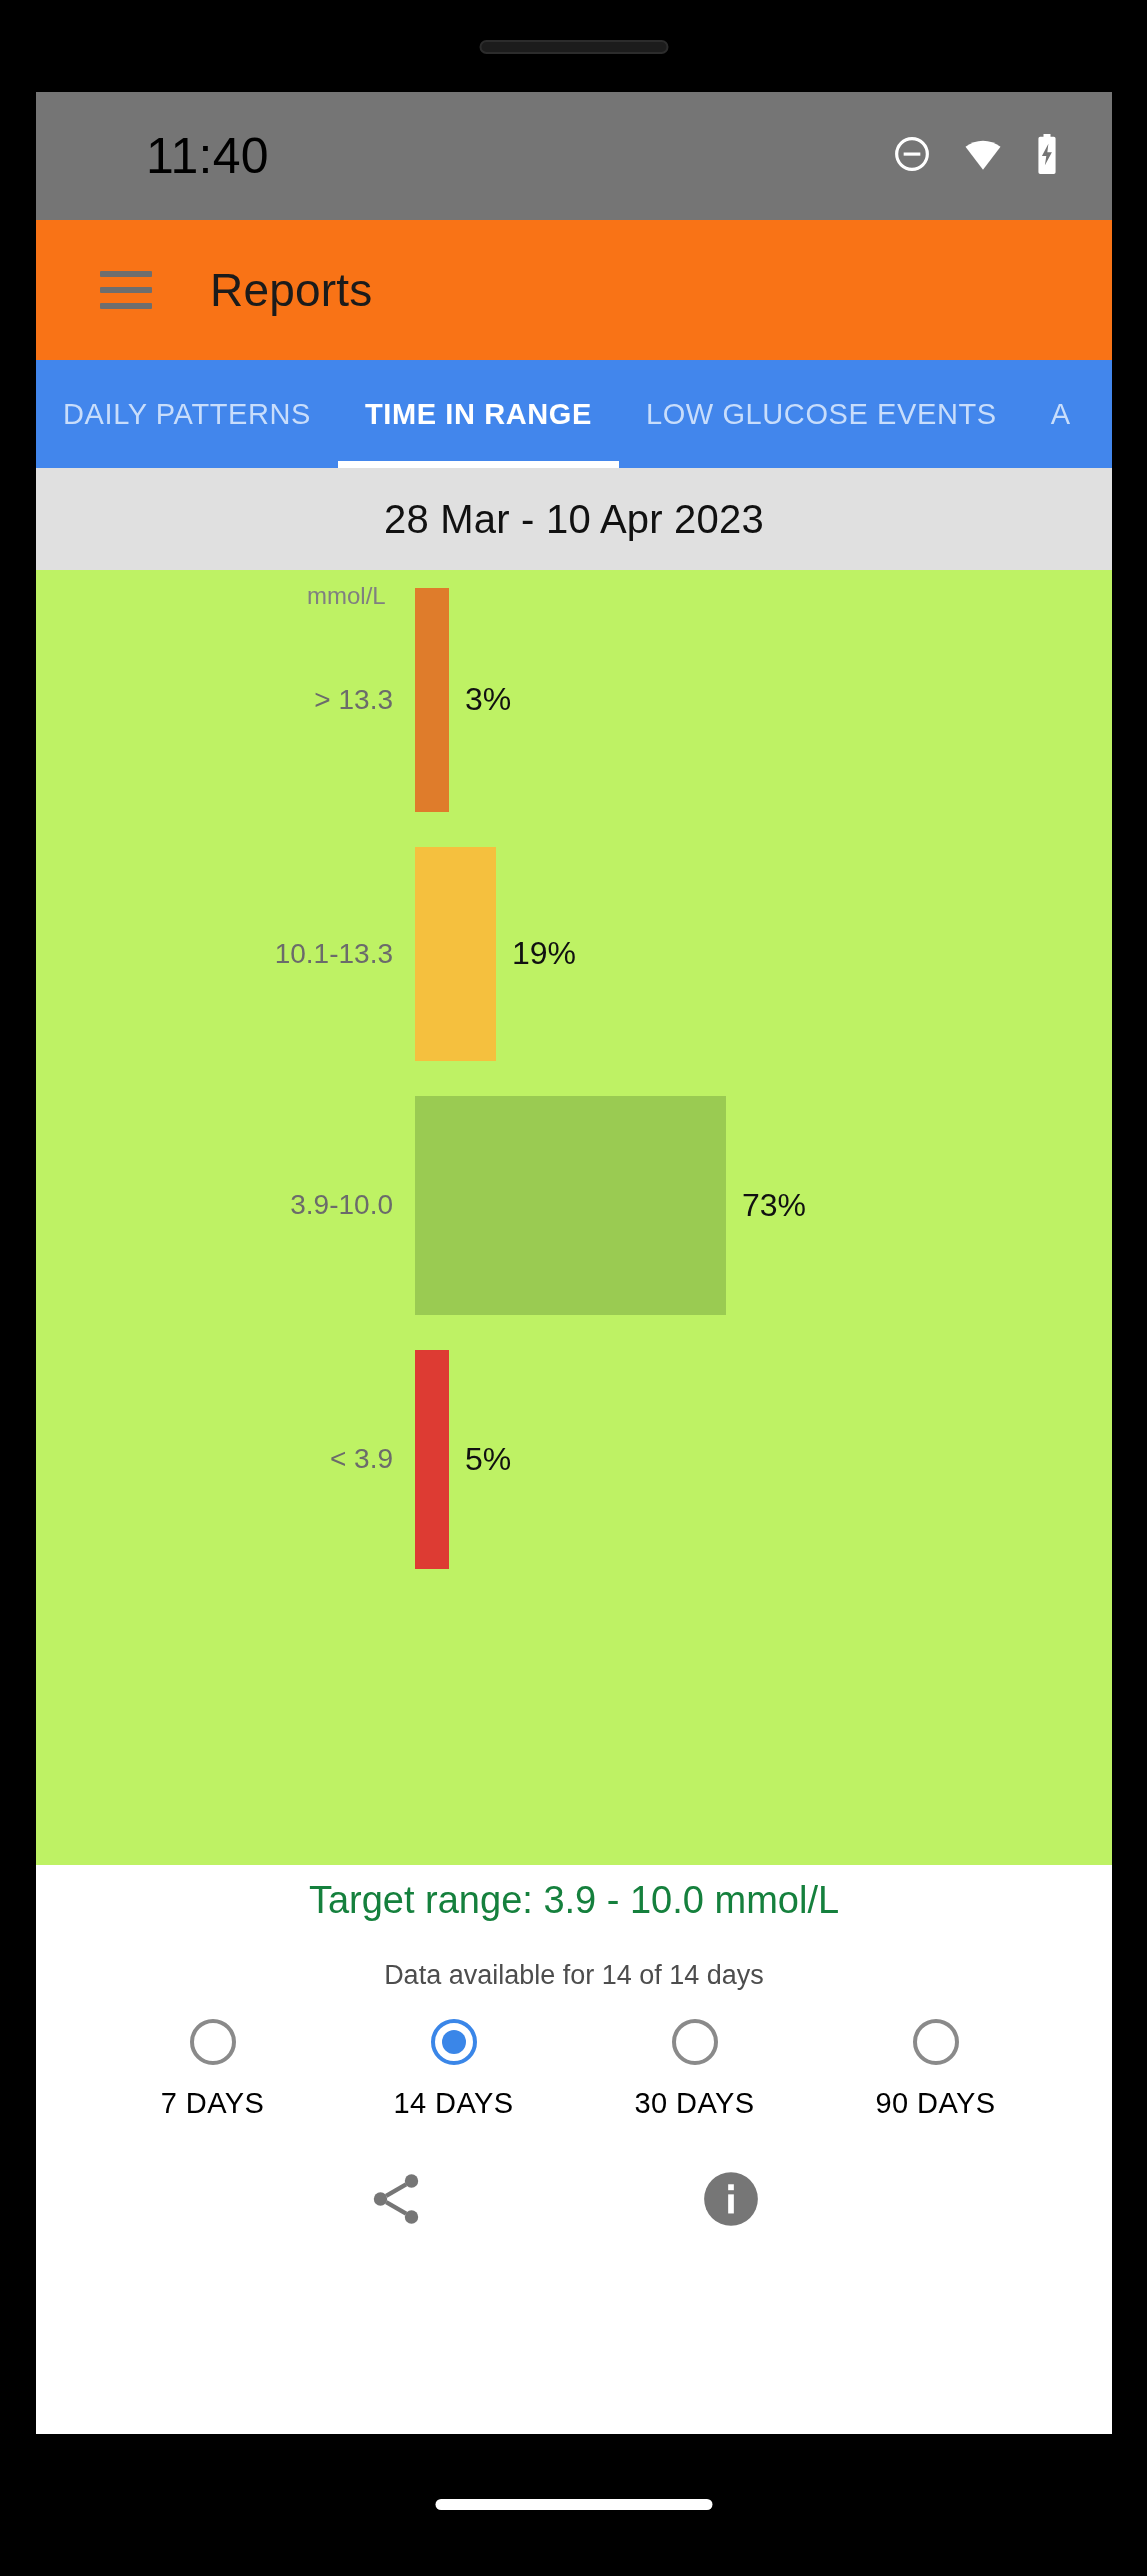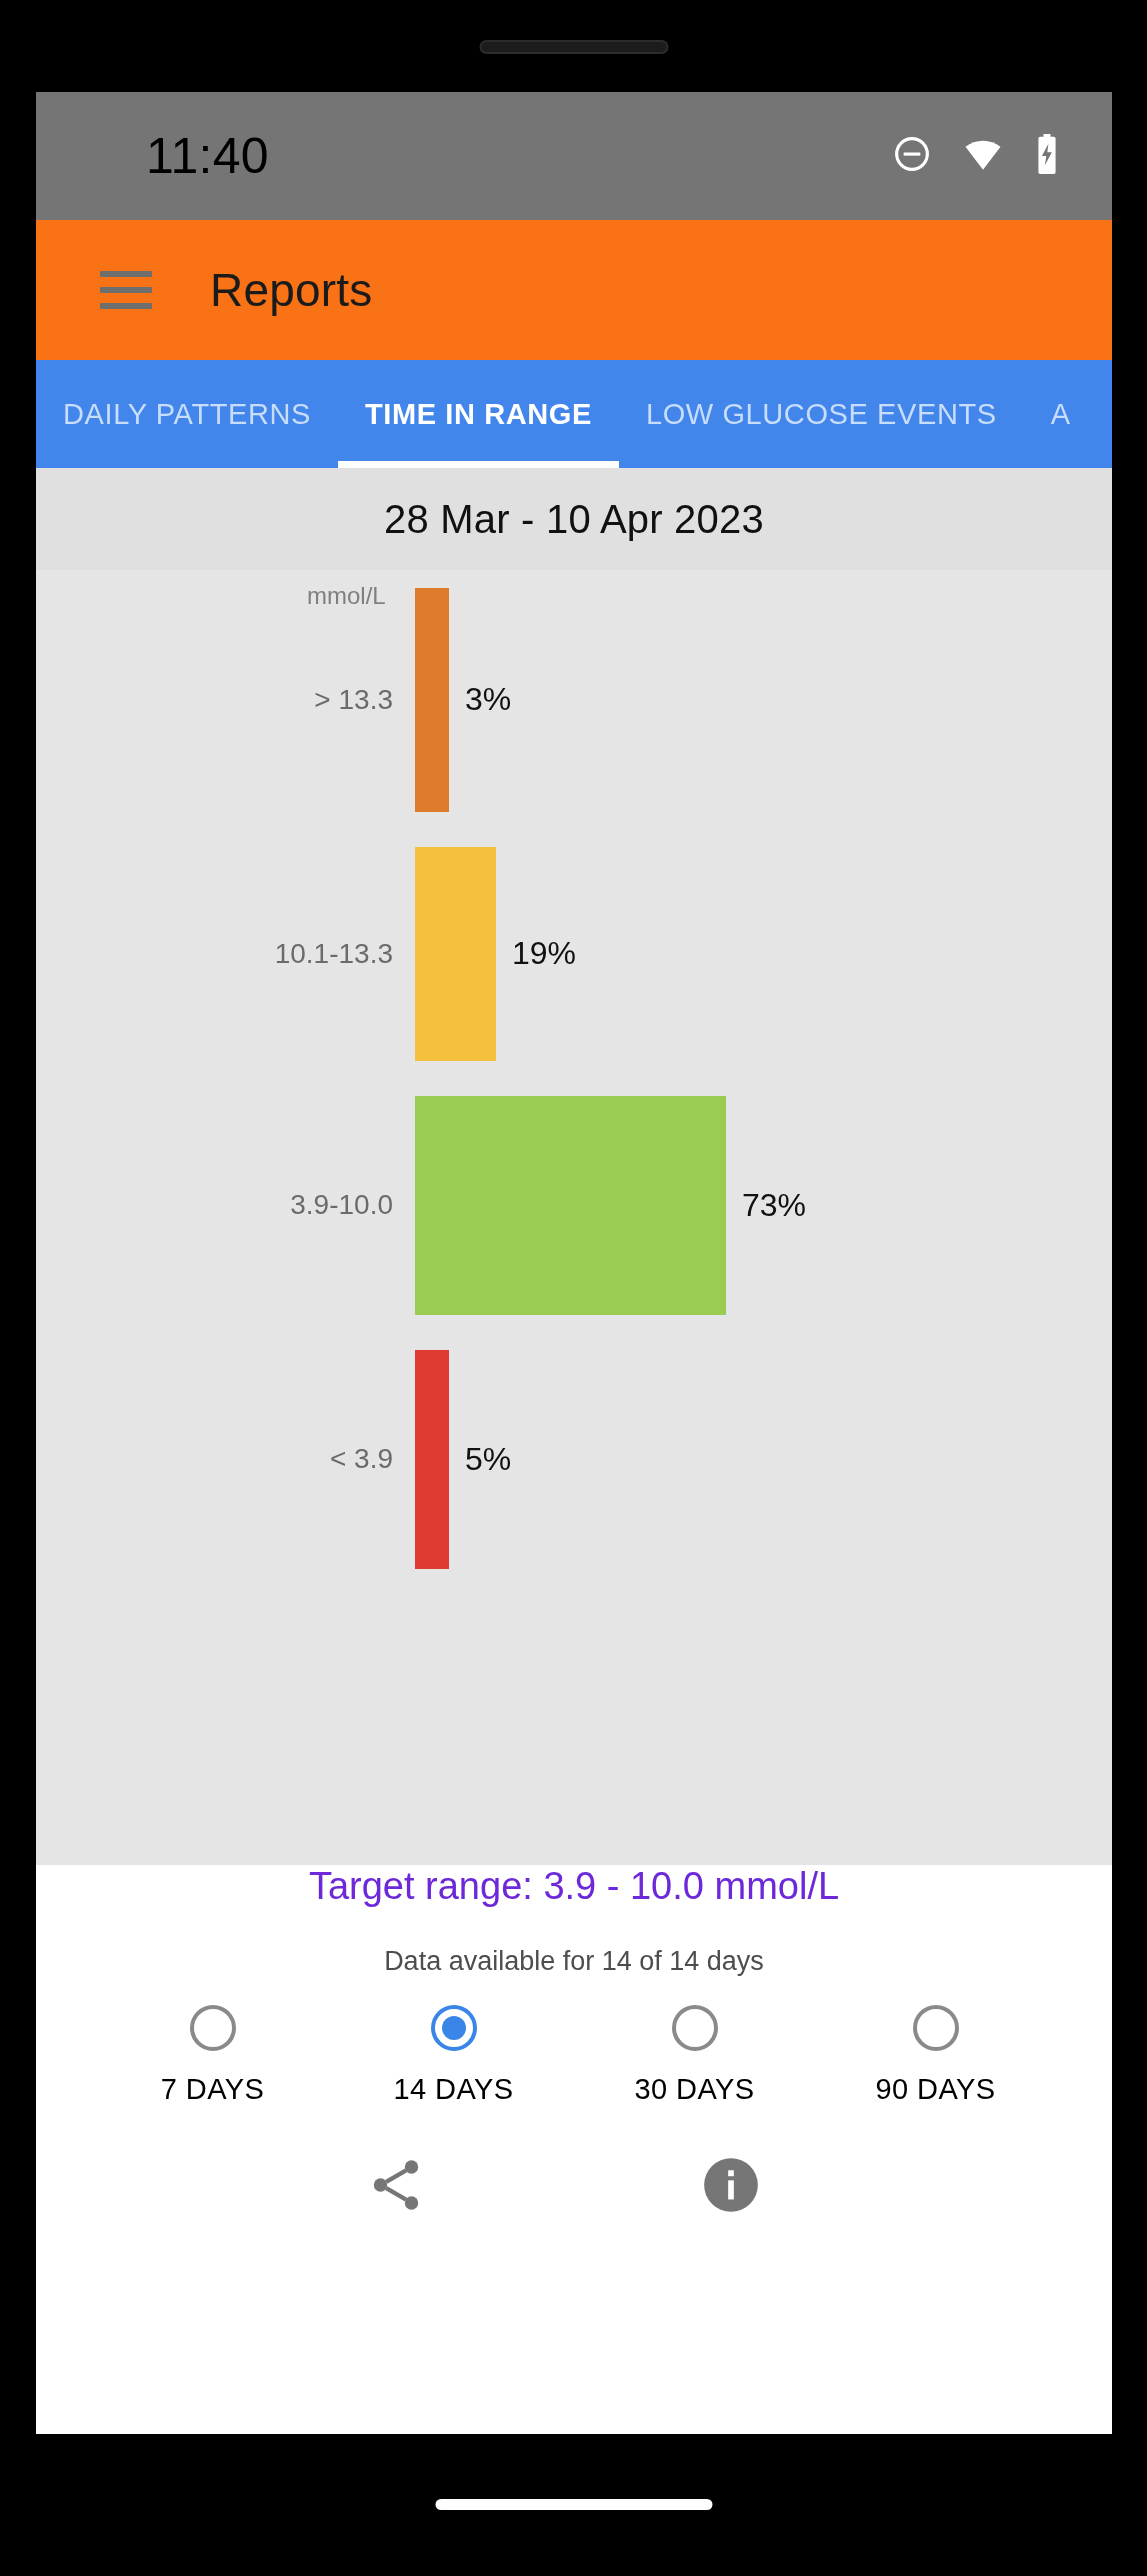--- a/index.html
+++ b/index.html
@@ -131,21 +131,21 @@
     align-items: center;
     justify-content: center;
     font-size: 40px;
     color: #111111;
     letter-spacing: 0.2px;
   }
 
   
   .chart-area {
     position: relative;
-    background: #e5e5e5;
+    background: #bef264;
     height: 1295px;
   }
   .unit-wrap {
     position: absolute;
     left: 271px; top: 12px;
     font-size: 24px;
     color: #808080;
   }
 
   .bar-rows {
@@ -189,22 +189,22 @@
     margin-left: 16px;
     font-size: 32px;
     color: #111111;
     white-space: nowrap;
   }
 
   
   .target-range {
     text-align: center;
     font-size: 38px;
-    color: #6d28d9;
-    margin-top: 0;
+    color: #15803d;
+    margin-top: 14px;
   }
   .data-available {
     text-align: center;
     font-size: 27px;
     color: #4d4d4d;
     margin-top: 38px;
   }
 
   
   .radio-row {

